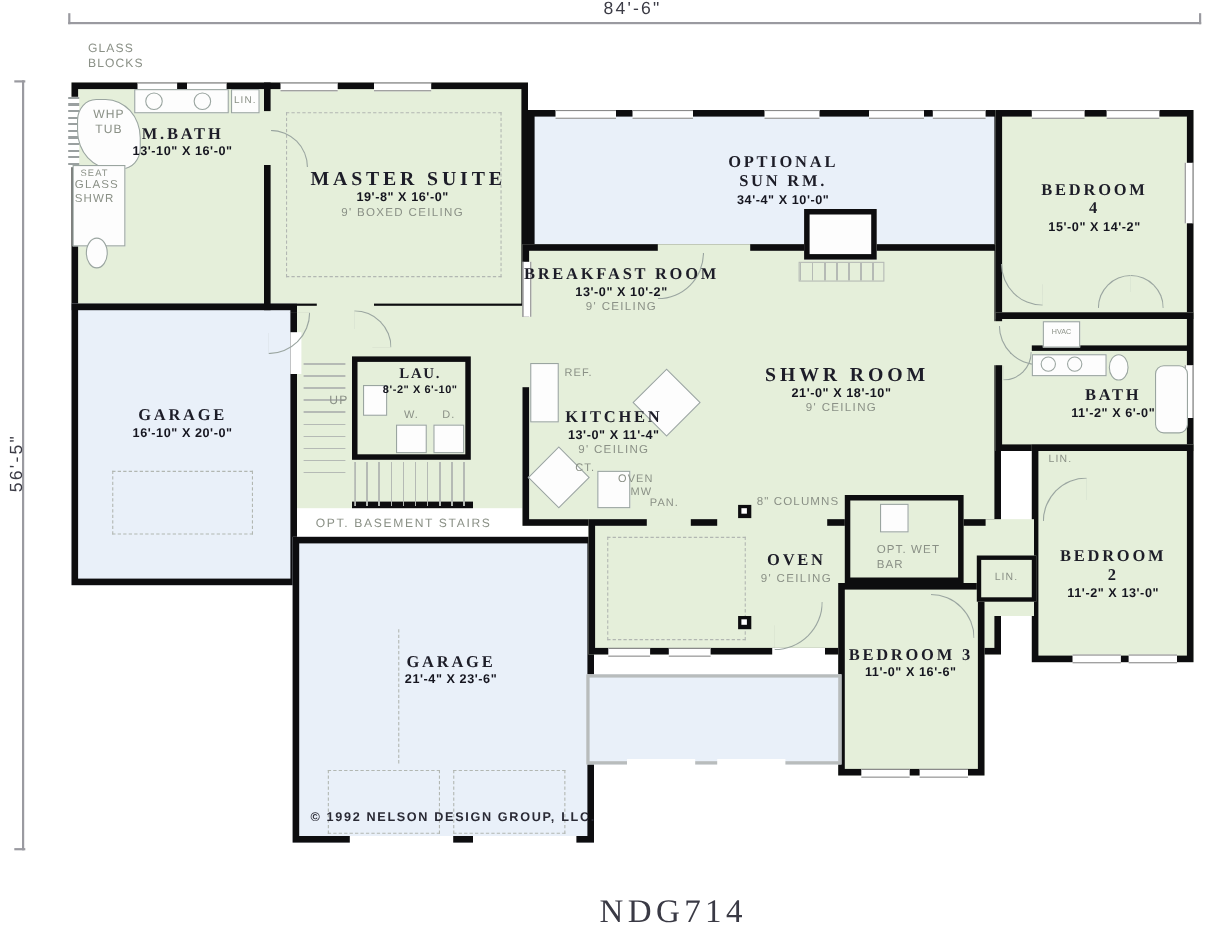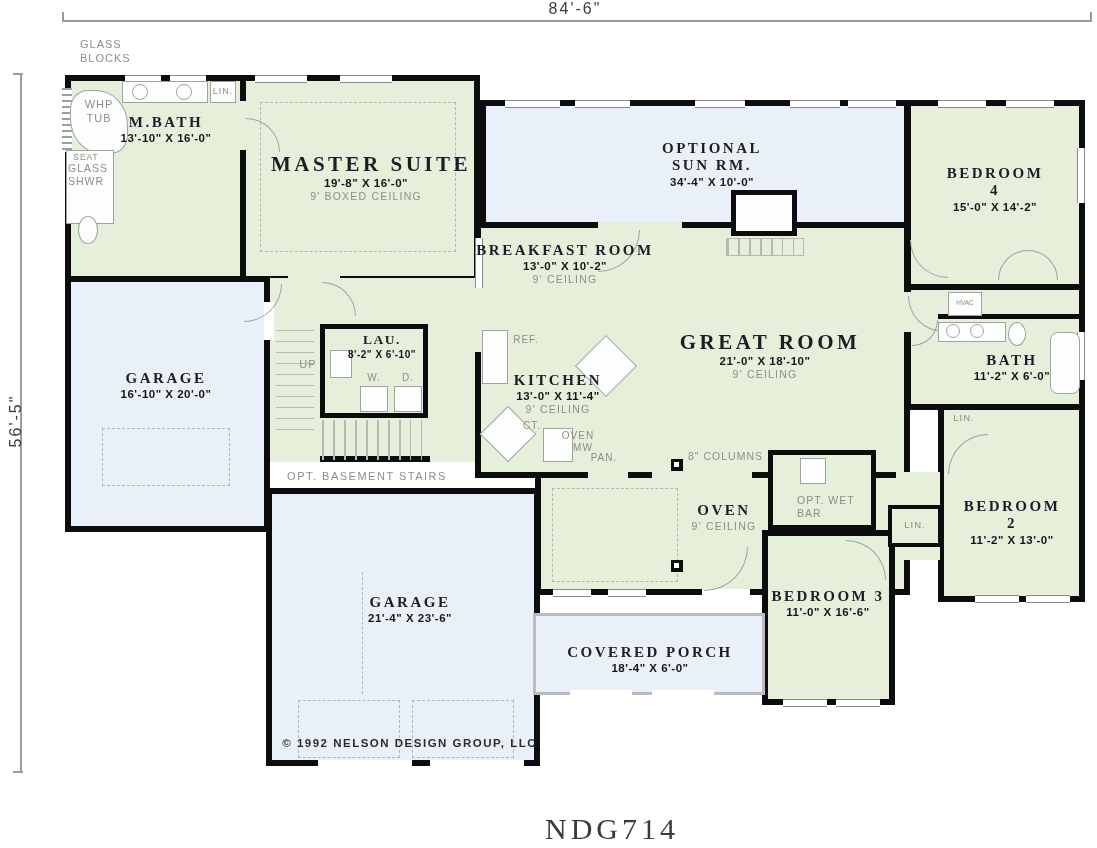--- a/index.html
+++ b/index.html
@@ -10,21 +10,21 @@
   .b{background:#e9f0f9;}
   .wall{border:6px solid #0d0d0f;}
   .wall5{border:5px solid #0d0d0f;}
   .wall4{border:4px solid #0d0d0f;}
   .porchwall{border:3px solid #b8bcbc;}
   .patch{position:absolute;background:#e5efda;}
   .iwall{position:absolute;background:#0d0d0f;}
   .rlabel{position:absolute;transform:translateX(-50%);text-align:center;color:#1d1d28;z-index:30;}
   .rname{font-family:"Liberation Serif","DejaVu Serif",serif;font-weight:bold;font-size:15px;
          letter-spacing:2.5px;white-space:pre-line;line-height:1.15;}
-  .rname.big{font-size:21px;letter-spacing:3.5px;margin-left:10px;}
+  .rname.big{font-size:18px;letter-spacing:3.5px;margin-left:10px;}
   .rname.sm{font-size:13.5px;letter-spacing:1.5px;}
   .rdims{font-weight:bold;font-size:11.5px;letter-spacing:.5px;color:#15151f;margin-top:1px;}
   .rceil{font-size:10.5px;color:#8a9086;letter-spacing:1.2px;margin-top:1px;}
   .ann{position:absolute;transform:translateX(-50%);text-align:center;font-size:10px;color:#8a9086;
        letter-spacing:1px;white-space:pre-line;line-height:1.25;z-index:31;}
   .ann.la{transform:none;text-align:left;}
   .fix{position:absolute;box-sizing:border-box;background:#fdfdfd;border:1.5px solid #9aa5a0;z-index:10;}
   .circ{border-radius:50%;}
   .arc{position:absolute;box-sizing:border-box;border:1.5px solid #9aa5a0;background:transparent;z-index:9;}
   .win{position:absolute;box-sizing:border-box;background:#fff;border-top:1.5px solid #8a8a8a;
@@ -192,21 +192,21 @@
   <div class="rlabel" style="left:995px;top:165px">
     <div class="rname">BEDROOM 4</div>
     <div class="rdims">15'-0" X 14'-2"</div>
   </div>
   <div class="rlabel" style="left:565px;top:242px">
     <div class="rname">BREAKFAST ROOM</div>
     <div class="rdims">13'-0" X 10'-2"</div>
     <div class="rceil">9' CEILING</div>
   </div>
   <div class="rlabel" style="left:765px;top:330px">
-    <div class="rname big">GREAT ROOM</div>
+    <div class="rname big">SHWR ROOM</div>
     <div class="rdims">21'-0" X 18'-10"</div>
     <div class="rceil">9' CEILING</div>
   </div>
   <div class="rlabel" style="left:166px;top:370px">
     <div class="rname">GARAGE</div>
     <div class="rdims">16'-10" X 20'-0"</div>
   </div>
   <div class="rlabel" style="left:382px;top:332px">
     <div class="rname sm">LAU.</div>
     <div class="rdims" style="font-size:10px">8'-2" X 6'-10"</div>
@@ -228,24 +228,20 @@
     <div class="rname">OVEN</div>
     <div class="rceil">9' CEILING</div>
   </div>
   <div class="rlabel" style="left:828px;top:588px">
     <div class="rname">BEDROOM 3</div>
     <div class="rdims">11'-0" X 16'-6"</div>
   </div>
   <div class="rlabel" style="left:410px;top:594px">
     <div class="rname">GARAGE</div>
     <div class="rdims">21'-4" X 23'-6"</div>
-  </div>
-  <div class="rlabel" style="left:650px;top:644px">
-    <div class="rname">COVERED PORCH</div>
-    <div class="rdims">18'-4" X 6'-0"</div>
   </div>
 
   <div class="ann la" style="left:80px;top:38px;font-size:11px">GLASS
 BLOCKS</div>
   <div class="ann" style="left:99px;top:98px;font-size:11px">WHP
 TUB</div>
   <div class="ann" style="left:86px;top:152px;font-size:8.5px">SEAT</div>
   <div class="ann la" style="left:68px;top:162px;font-size:10.5px">GLASS
 SHWR</div>
   <div class="ann" style="left:223px;top:86px;font-size:9px">LIN.</div>

